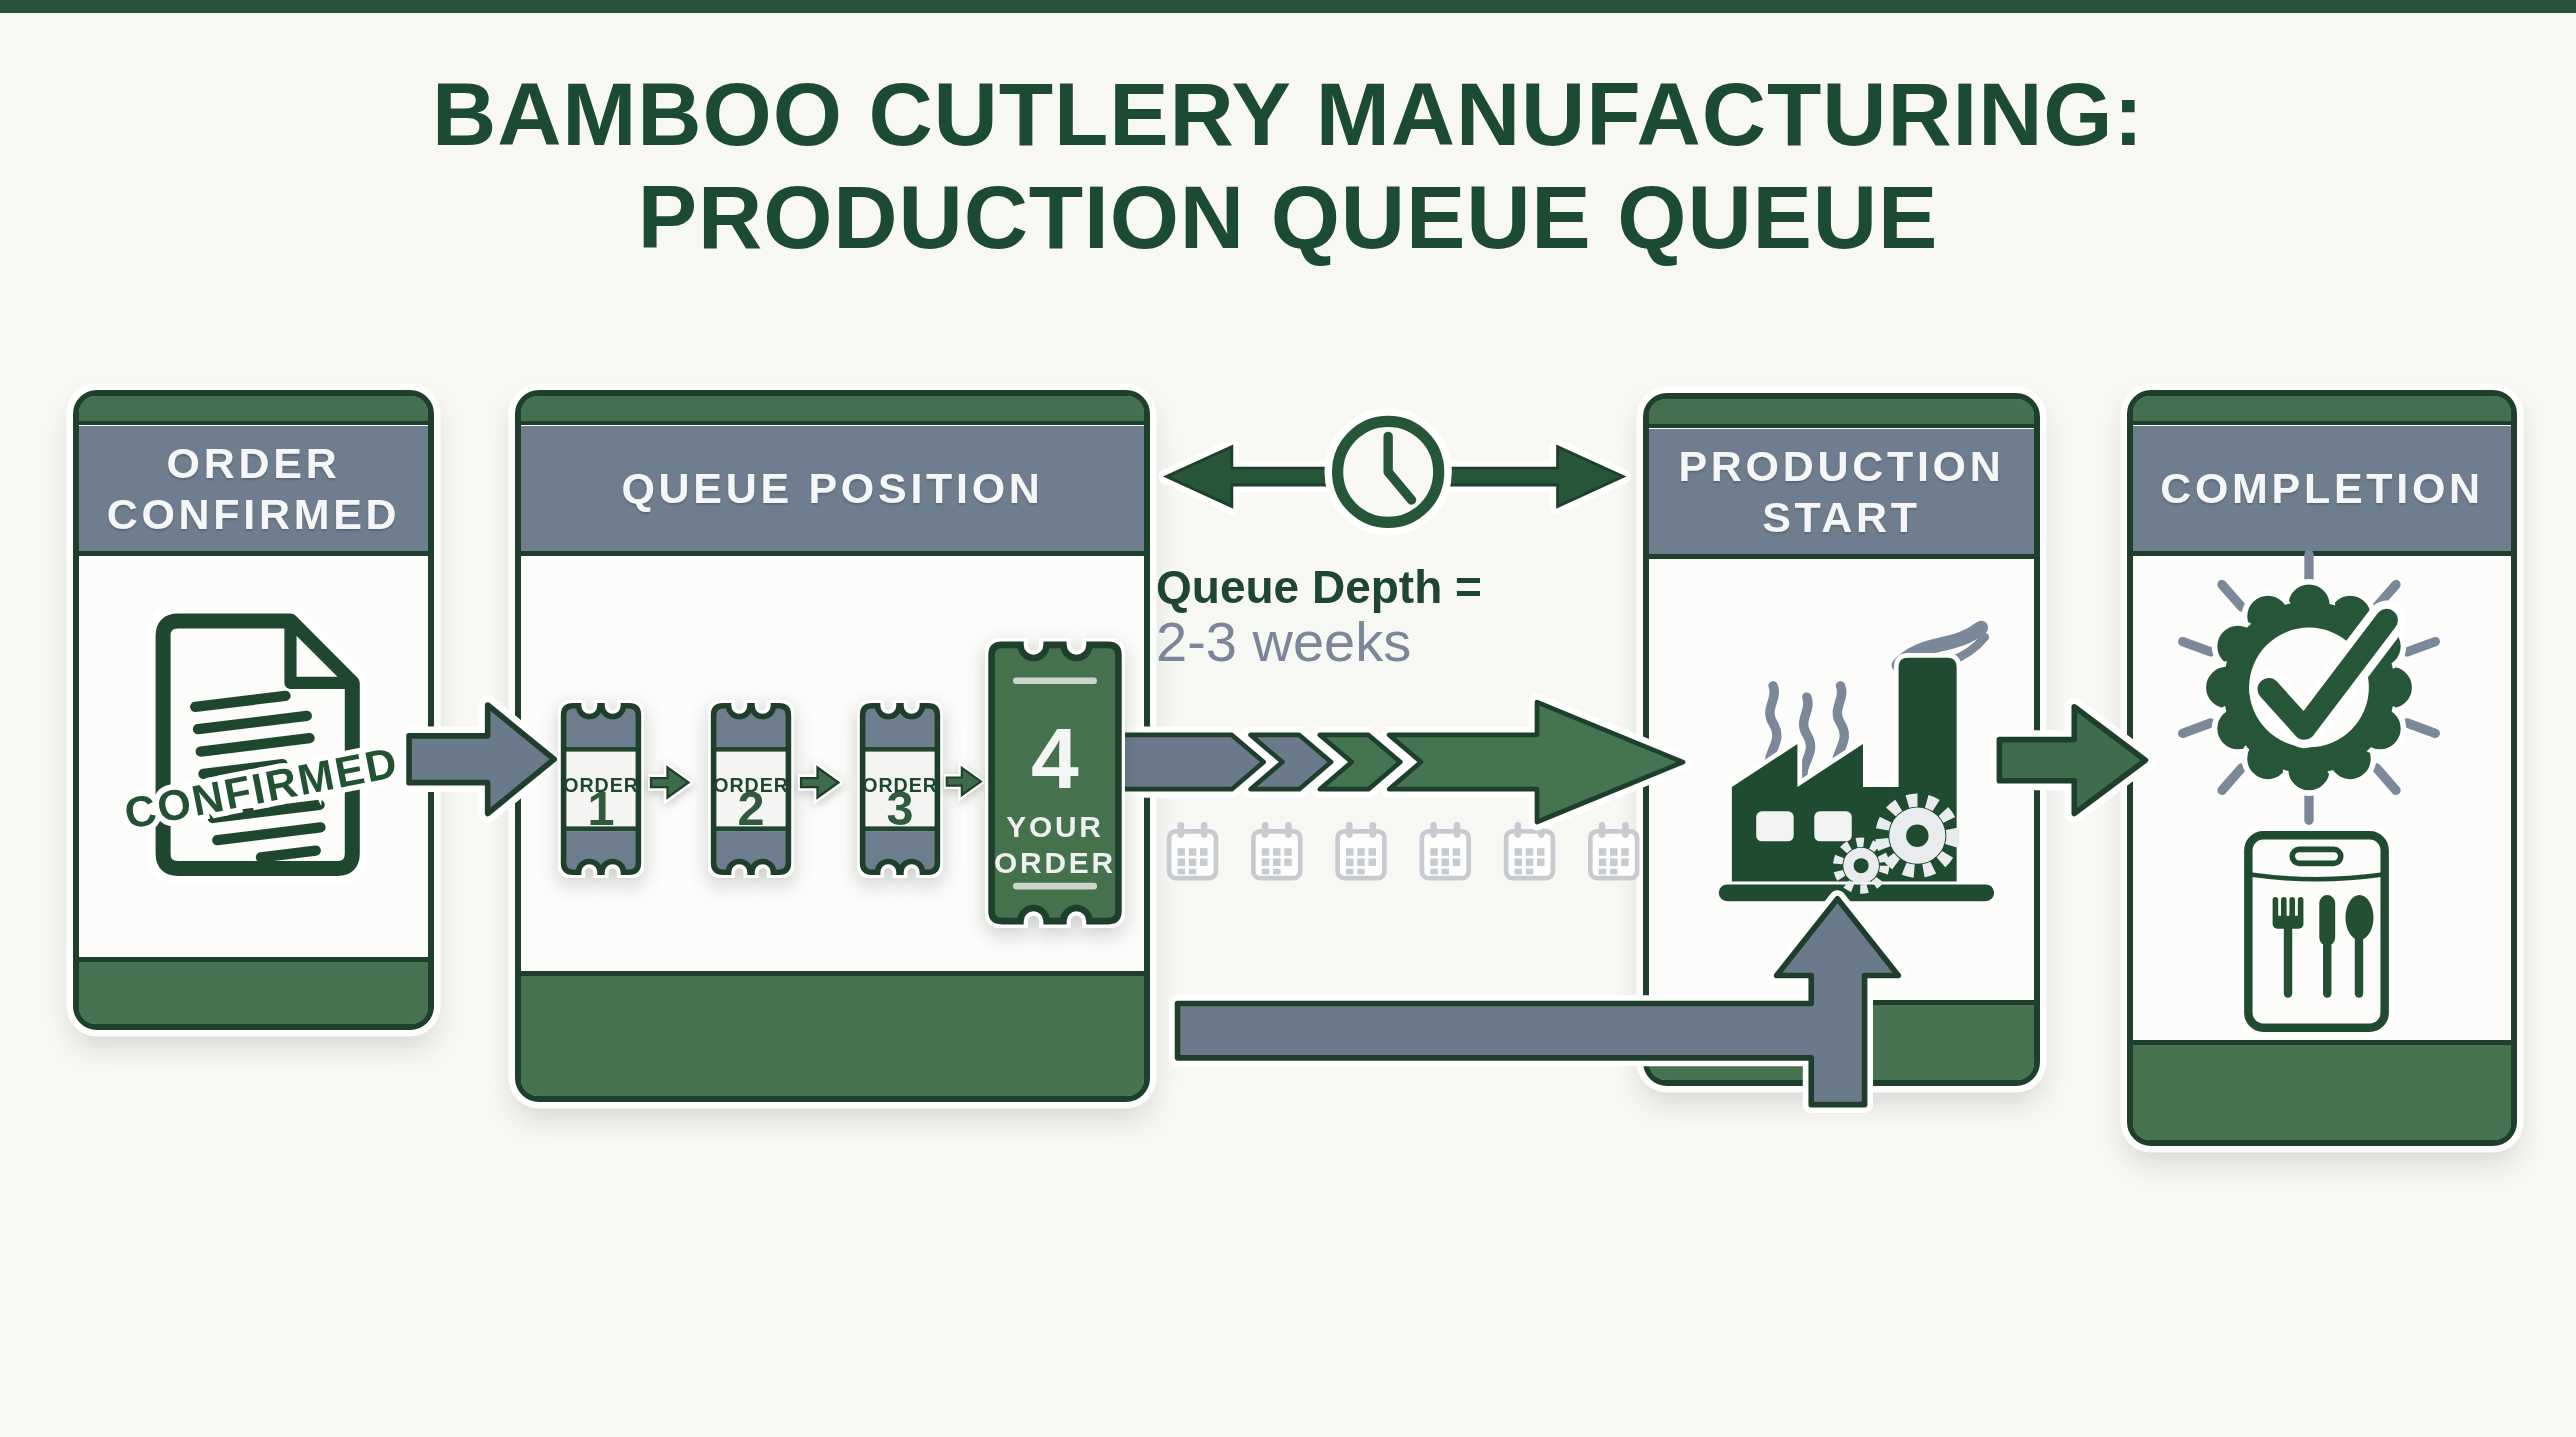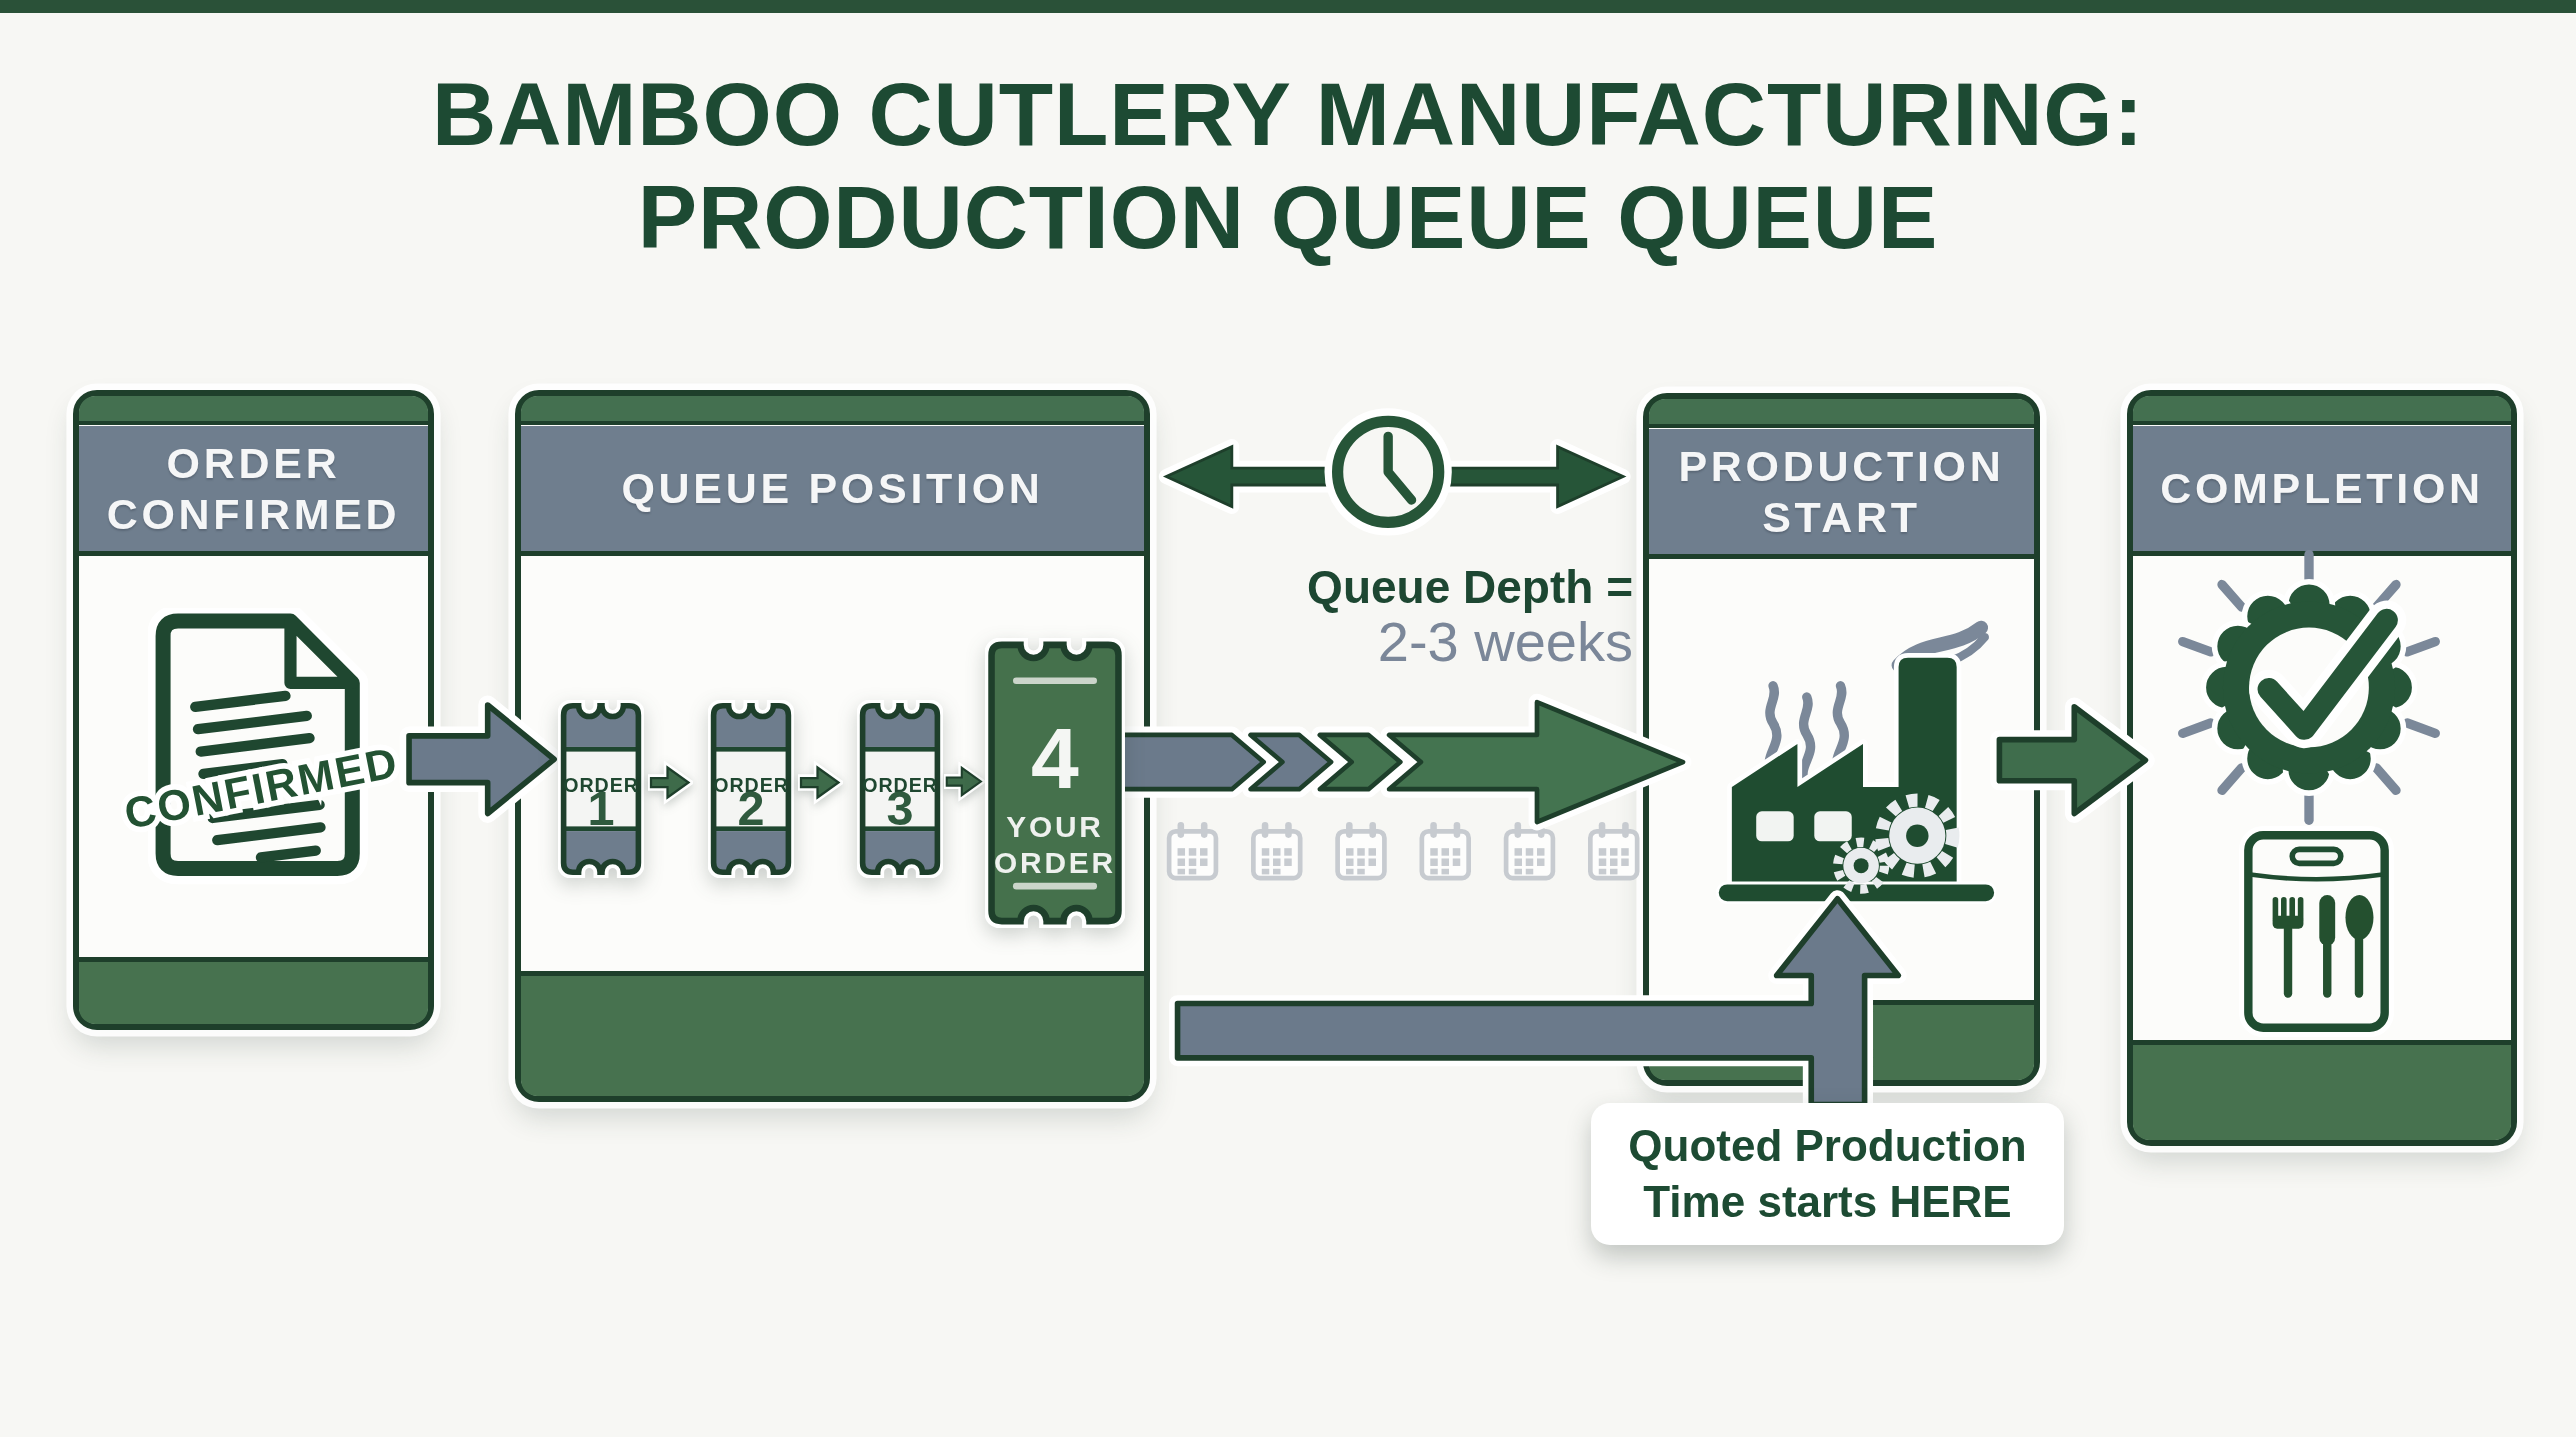--- a/index.html
+++ b/index.html
@@ -17,21 +17,21 @@
                 border-bottom:5.6px solid #1e3f2b;display:flex;flex-direction:column;
                 align-items:center;justify-content:center;color:#f5f6f7;font-weight:bold;
                 font-size:43px;line-height:51px;letter-spacing:3.7px;text-align:center;
                 text-shadow:0 1.9px 1.9px rgba(30,40,50,.25);}
   .panel-footer{position:absolute;left:0;right:0;bottom:0;background:#47724f;
                 border-top:5.6px solid #1e3f2b;border-radius:0 0 16px 16px;}
   .icon-abs{position:absolute;z-index:3;}
   .overlay{position:absolute;left:0;top:0;z-index:4;}
   .ticket{position:absolute;z-index:5;filter:drop-shadow(0 7.5px 9.4px rgba(40,60,50,.22));}
   .arrow-sm{position:absolute;z-index:5;filter:drop-shadow(0 3.7px 4.7px rgba(40,60,50,.25));}
-  .queue-depth{position:absolute;left:1156px;top:560px;width:477px;text-align:right;z-index:4;}
+  .queue-depth{position:absolute;left:1156px;top:560px;width:477px;text-align:left;z-index:4;}
   .qd-label{font-size:46px;font-weight:bold;color:#1d4732;line-height:54px;}
   .qd-value{font-size:56px;font-weight:normal;color:#7b8799;line-height:56px;}
   .callout{position:absolute;left:1591px;top:1103px;width:473px;height:142px;background:#ffffff;
            border-radius:19px;z-index:5;display:flex;flex-direction:column;align-items:center;
            justify-content:center;box-shadow:0 11.2px 24px rgba(40,55,48,.25);}
   .callout div{font-size:44px;font-weight:bold;color:#1d4b33;line-height:56px;}
   svg text{font-family:"Liberation Sans", sans-serif;}
 </style>
 </head>
 <body>
@@ -323,19 +323,15 @@
     <text x="75" y="160" text-anchor="middle" font-size="92" font-weight="bold" fill="#f4f6f3">4</text>
     <text x="75" y="213" text-anchor="middle" font-size="32" font-weight="bold" letter-spacing="3" fill="#eef1ee">YOUR</text>
     <text x="75" y="251" text-anchor="middle" font-size="32" font-weight="bold" letter-spacing="3" fill="#eef1ee">ORDER</text>
   </svg>
 
   <div class="queue-depth">
     <div class="qd-label">Queue Depth =</div>
     <div class="qd-value">2-3 weeks</div>
   </div>
 
-  <div class="callout">
-    <div>Quoted Production</div>
-    <div>Time starts HERE</div>
-  </div>
 
 </div>
 
 
 </body></html>

